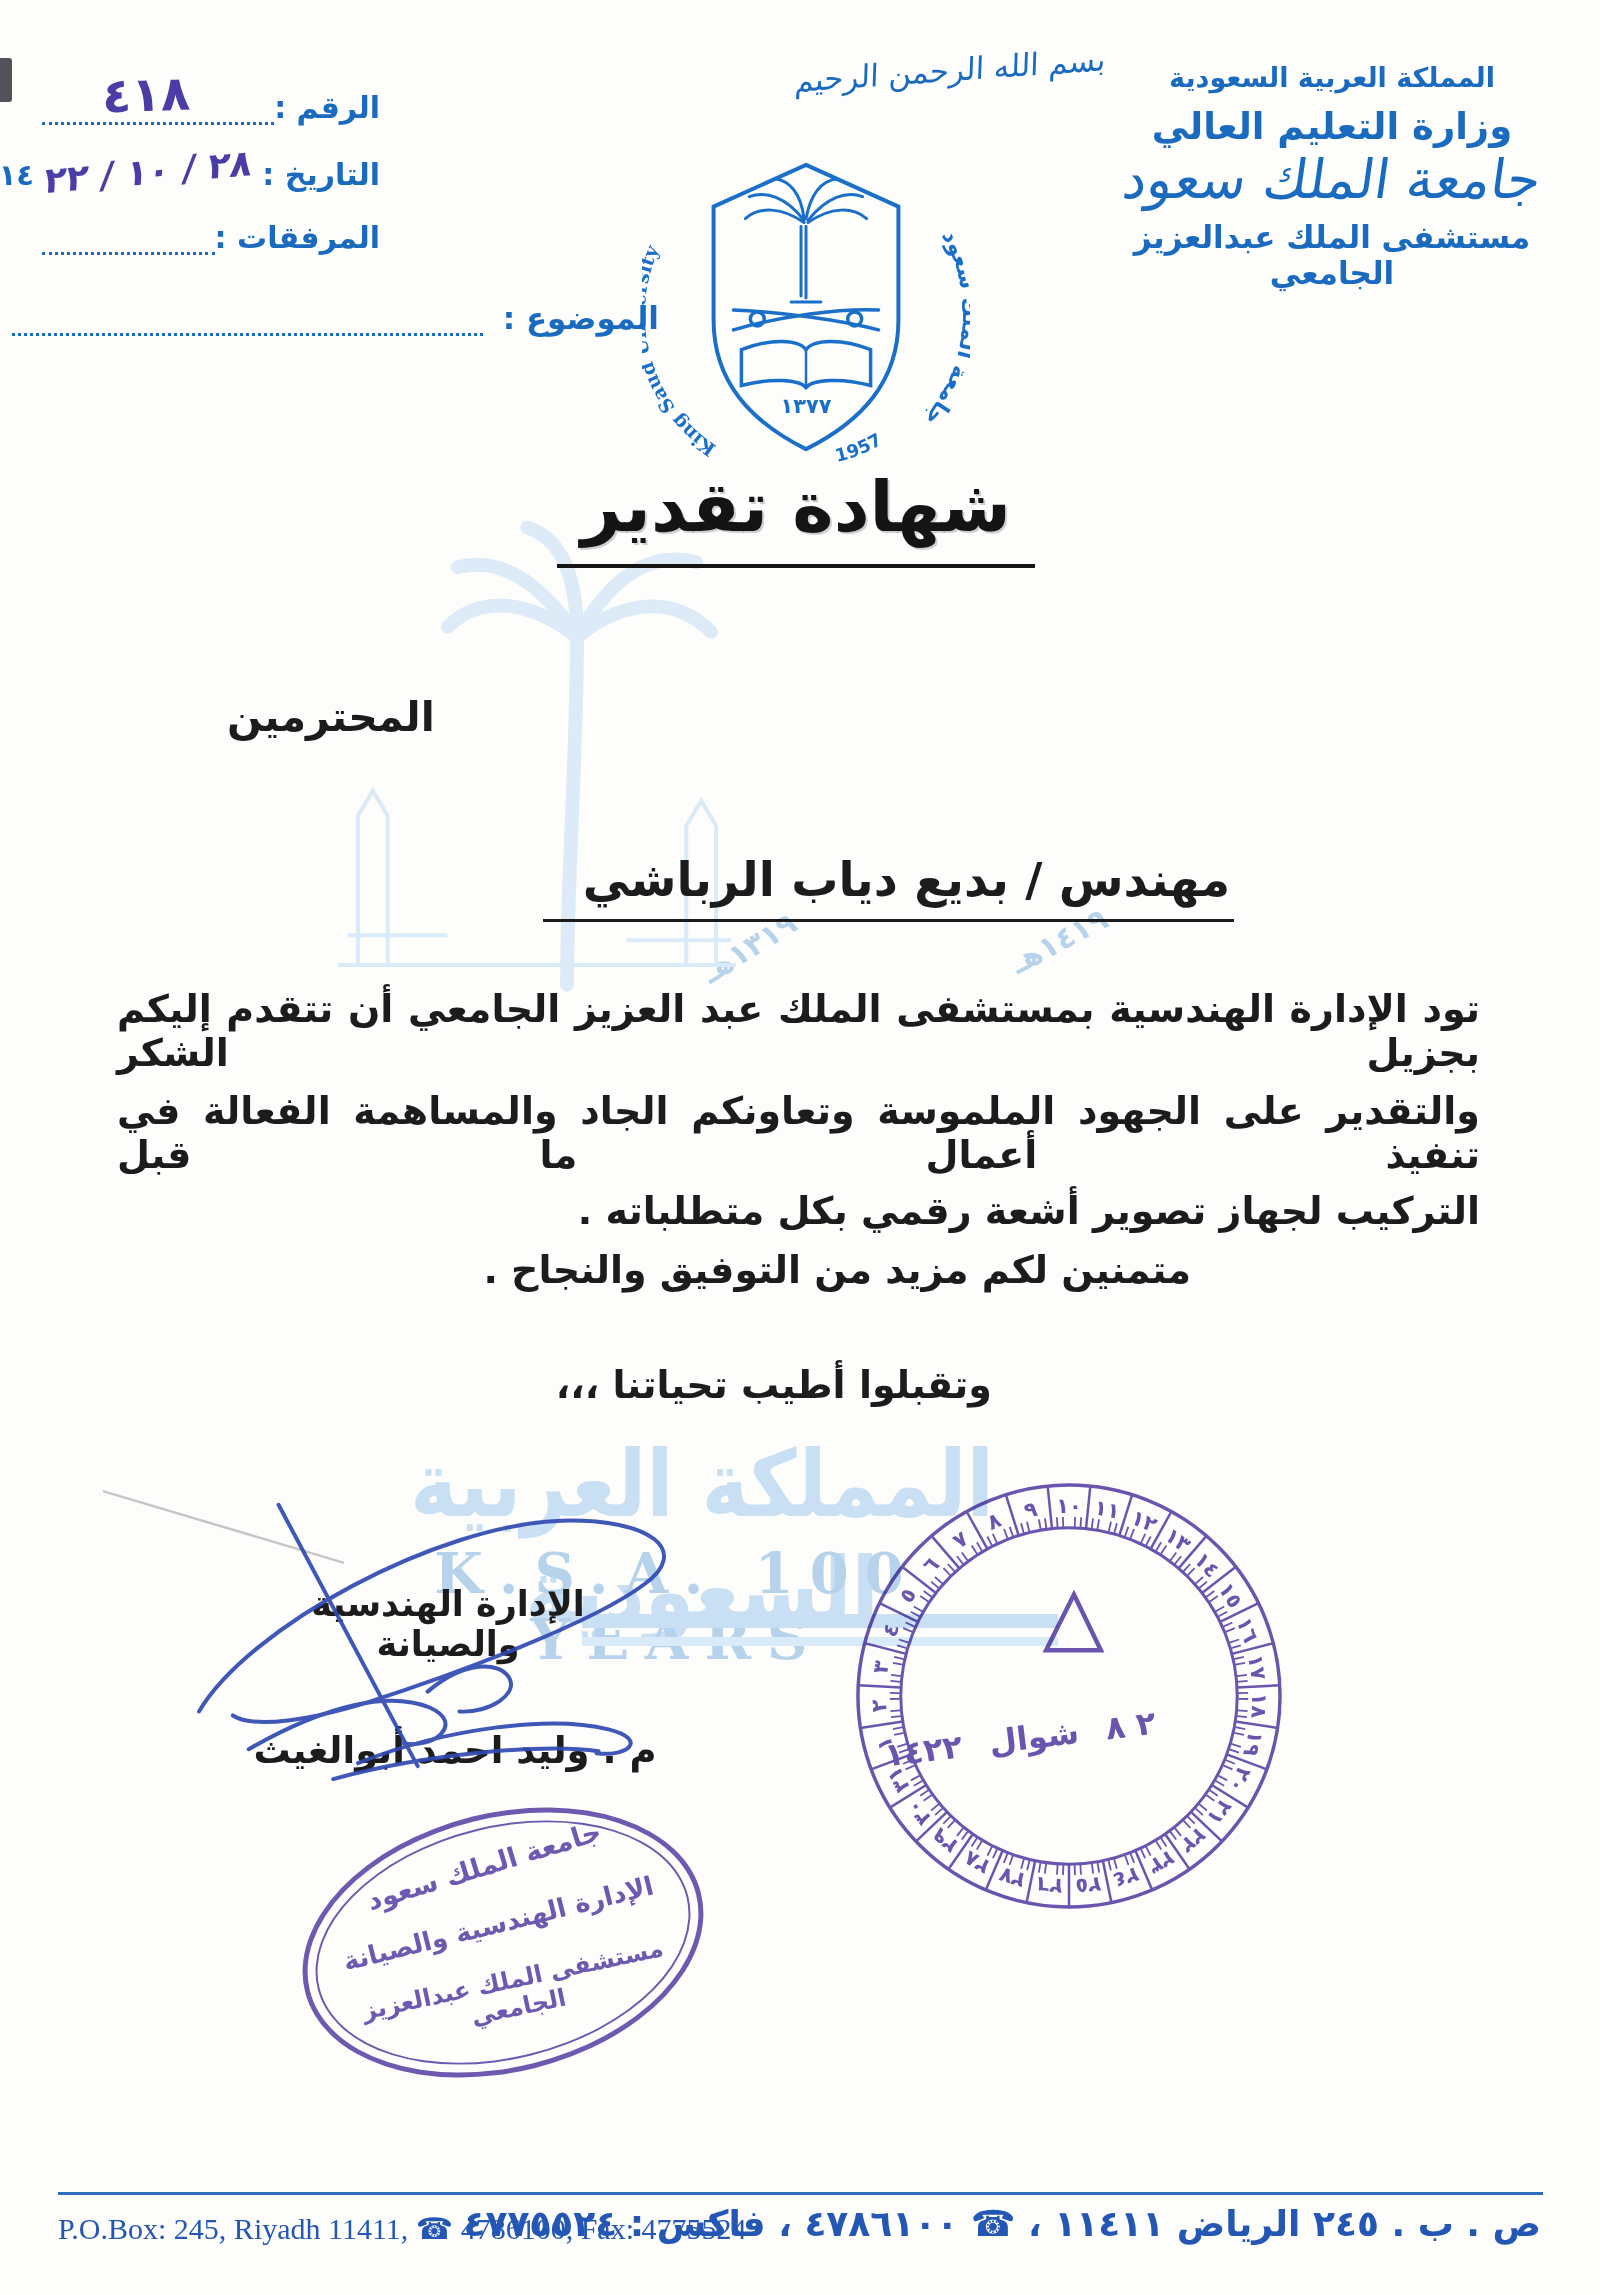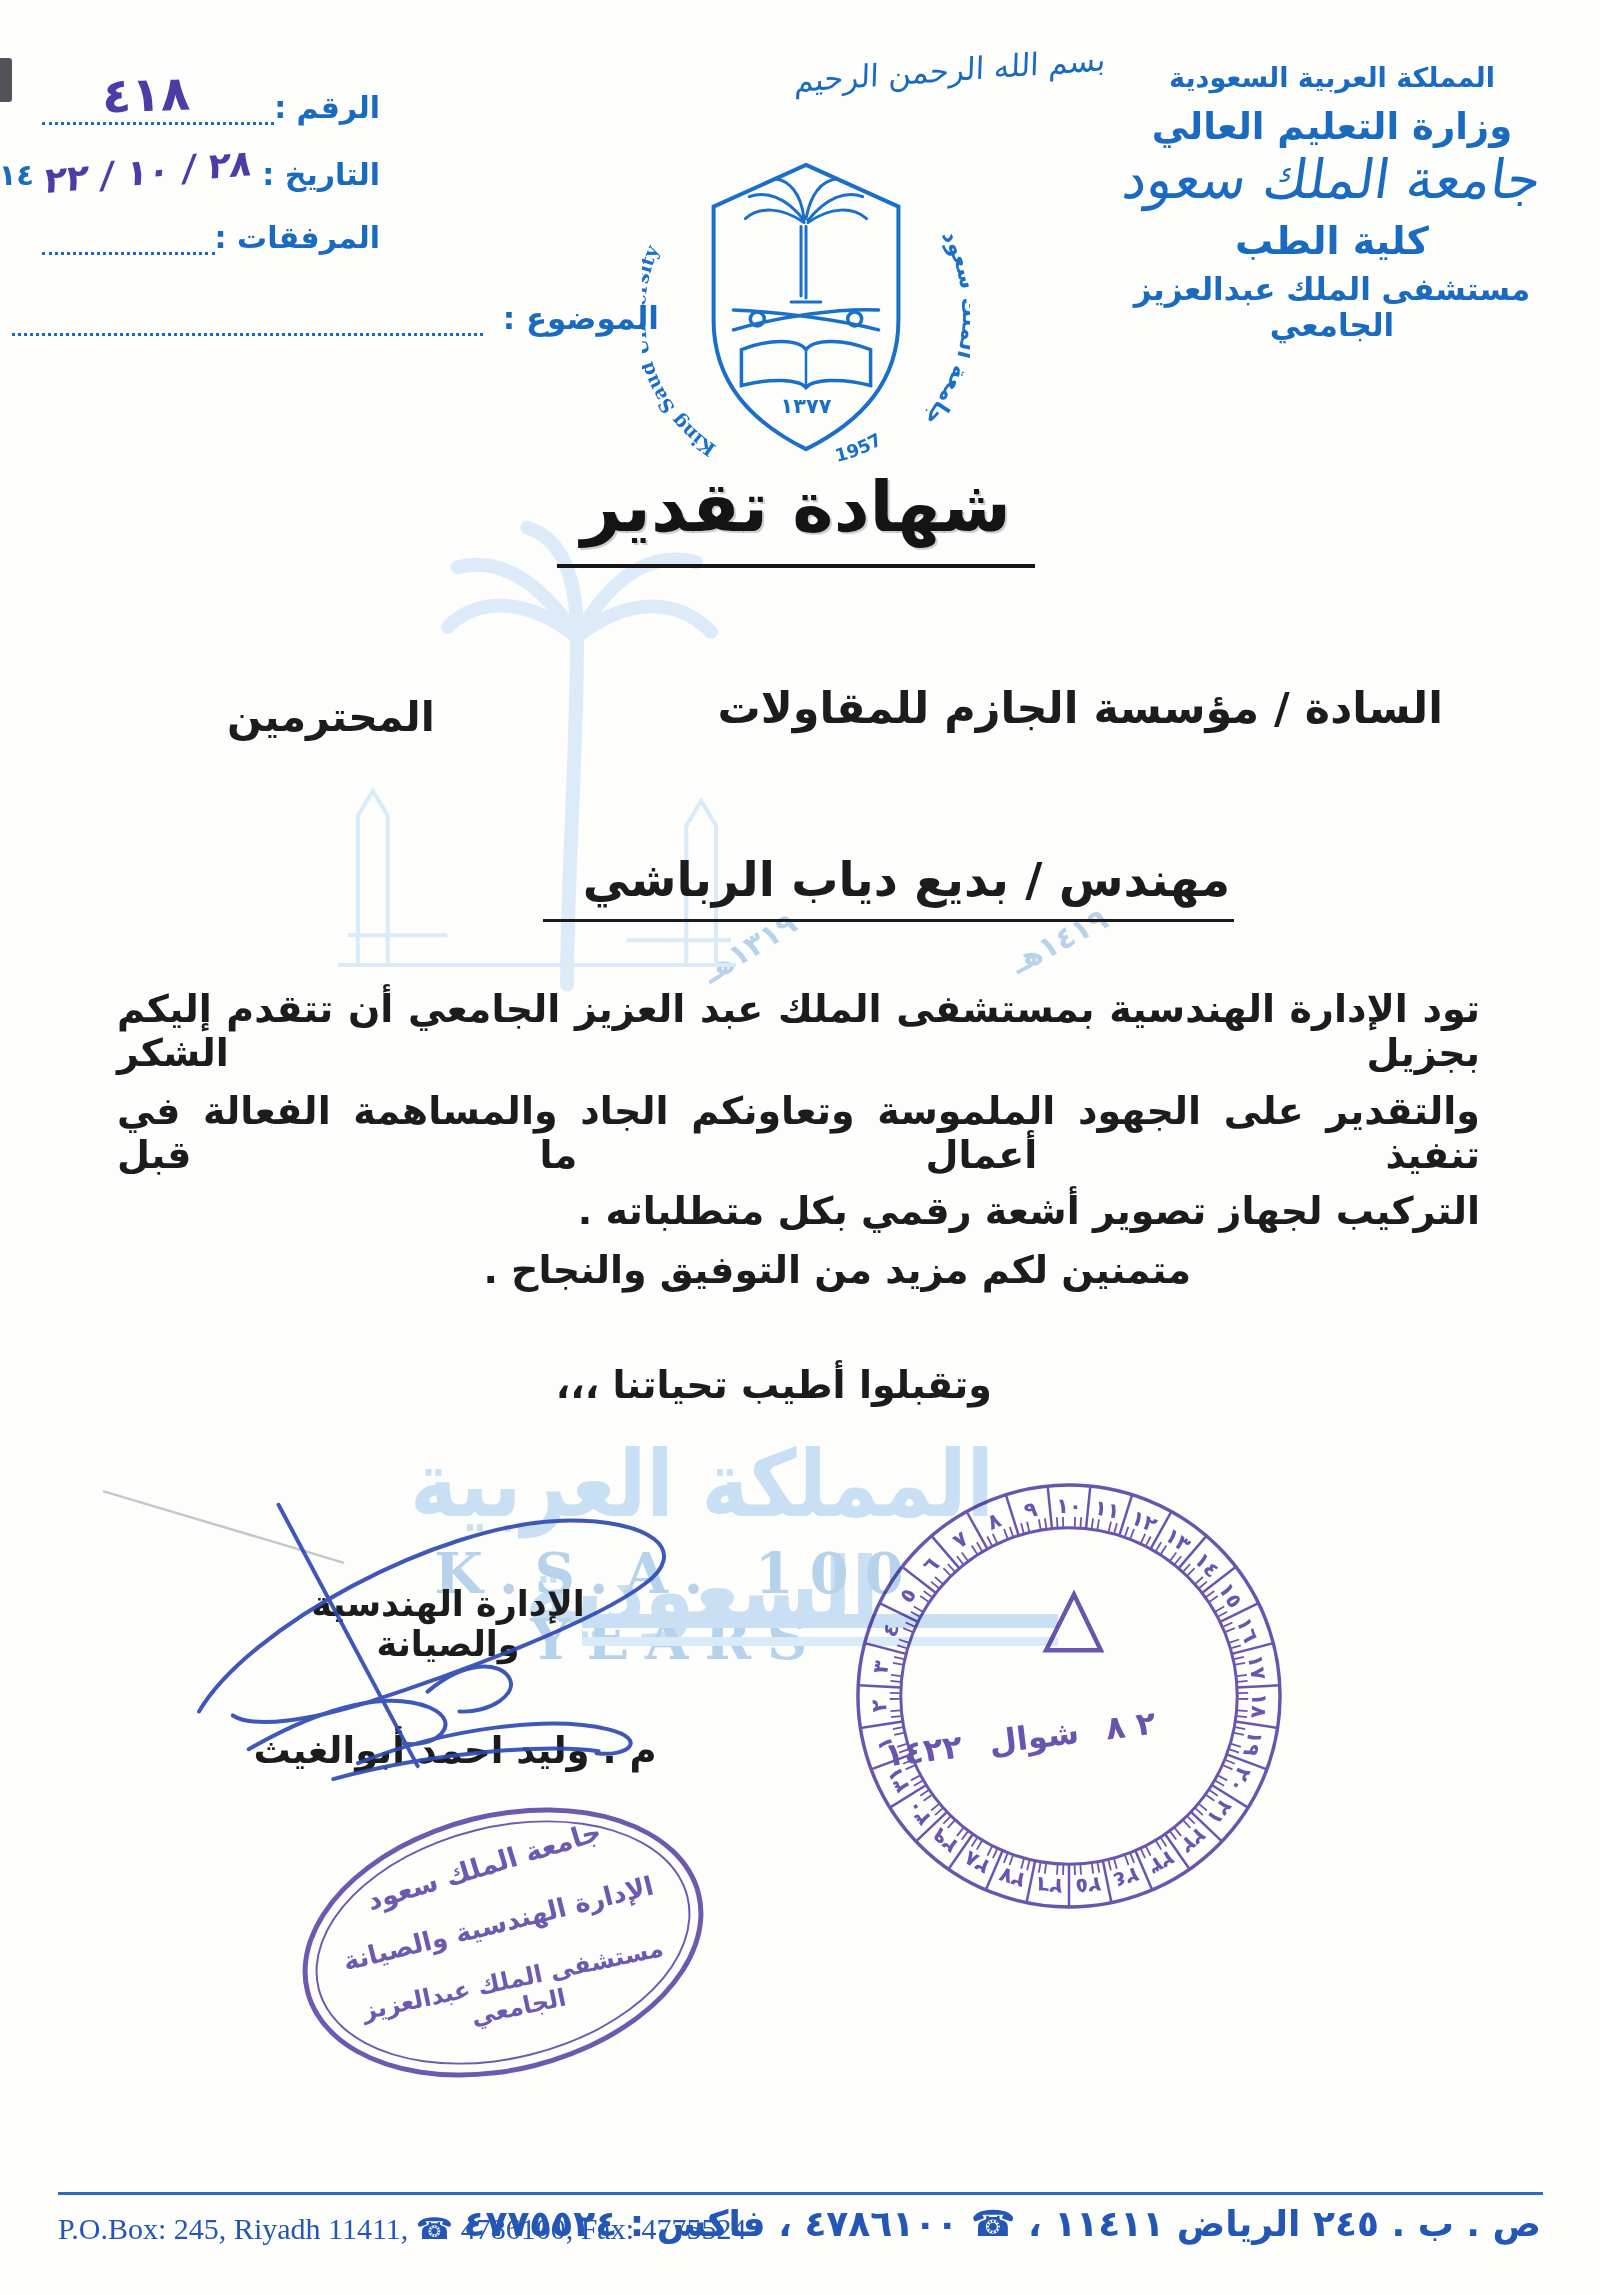--- a/index.html
+++ b/index.html
@@ -141,21 +141,20 @@
       <path d="M10,190 L410,190 M20,160 L120,160 M300,165 L405,165"></path>
     </g>
   </svg>
 
   <div class="artifact"></div>
 
   <div class="hdr-right">
     <div class="country">المملكة العربية السعودية</div>
     <div class="ministry">وزارة التعليم العالي</div>
     <div class="university">جامعة الملك سعود</div>
-    <div class="college">كلية الطب</div>
     <div class="hospital">مستشفى الملك عبدالعزيز الجامعي</div>
   </div>
 
   <div class="hdr-left">
     <div class="hdr-row">
       <span class="lbl">الرقم :</span>
       <span class="dotline">
         <span class="hand-num">٤١٨</span>
       </span>
     </div>
@@ -212,21 +211,20 @@
     <text font-size="22" font-weight="bold" fill="#1a6fc9">
       <textPath href="#arcR" startOffset="4%">جامعة الملك سعود</textPath>
     </text>
     <text font-size="18" font-weight="bold" fill="#1a6fc9">
       <textPath href="#arcB" startOffset="8%">1957</textPath>
     </text>
   </svg>
 
   <div class="title">شهادة تقدير</div>
 
-  <div class="recipient">السادة / مؤسسة الجازم للمقاولات</div>
   <div class="honorific">المحترمين</div>
   <div class="eng-name">مهندس / بديع دياب الرباشي</div>
 
   <div class="body-block">
     <div class="bline justify b1">تود الإدارة الهندسية بمستشفى الملك عبد العزيز الجامعي أن تتقدم إليكم بجزيل الشكر</div>
     <div class="bline justify b2">والتقدير على الجهود الملموسة وتعاونكم الجاد والمساهمة الفعالة في تنفيذ أعمال ما قبل</div>
     <div class="bline b3">التركيب لجهاز تصوير أشعة رقمي بكل متطلباته .</div>
     <div class="bline b4">متمنين لكم مزيد من التوفيق والنجاح .</div>
     <div class="bline closing">وتقبلوا أطيب تحياتنا ،،،</div>
   </div>

